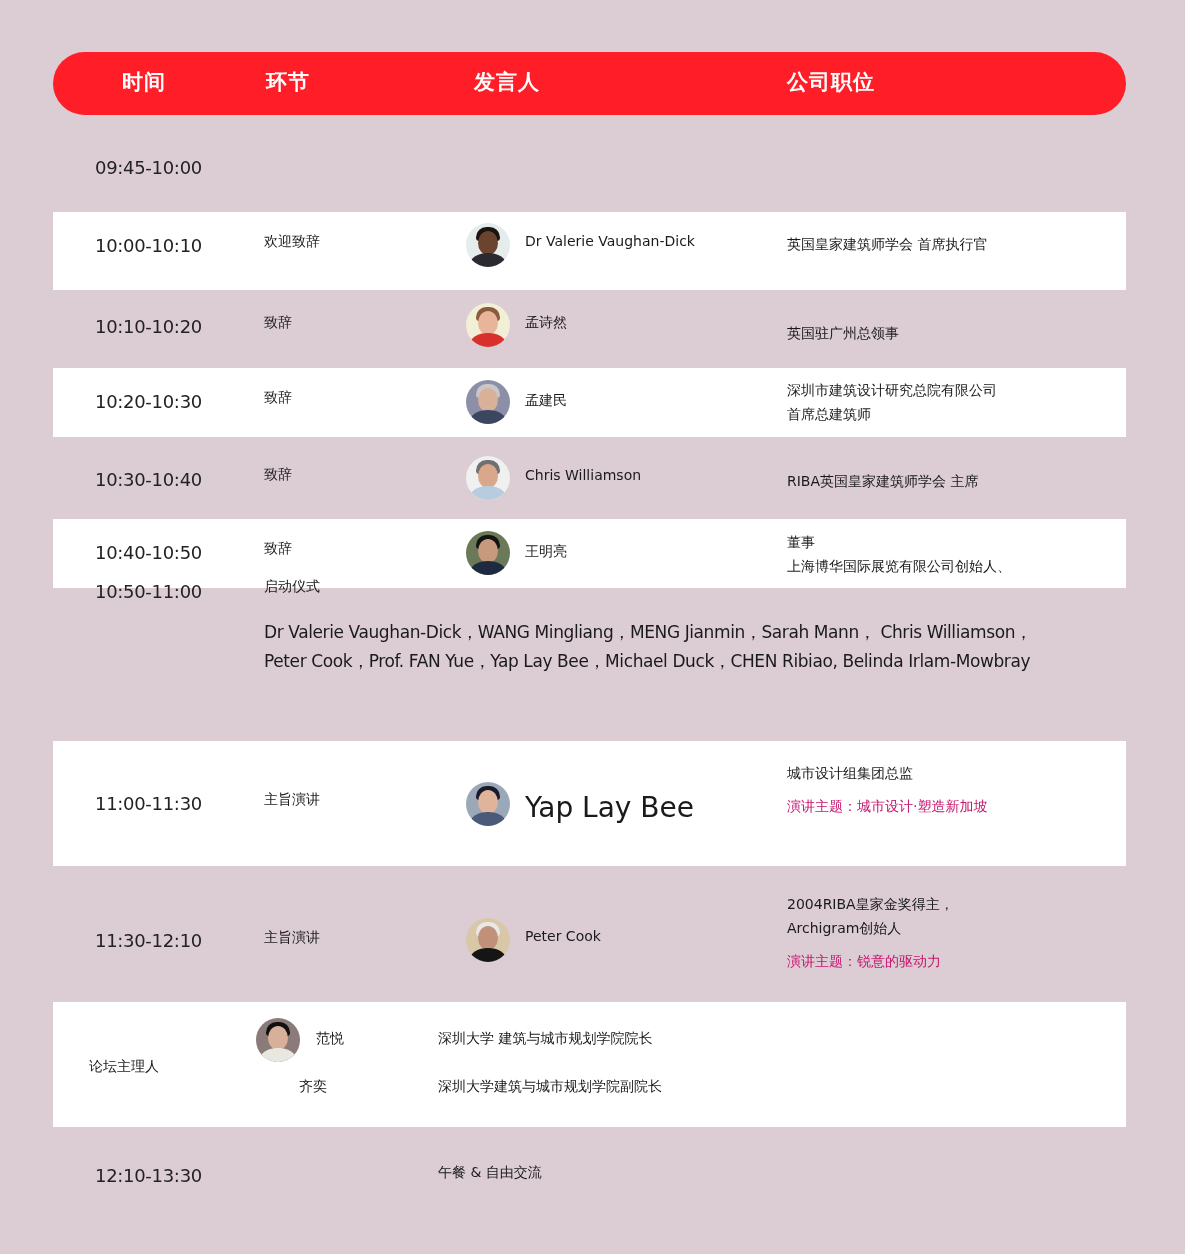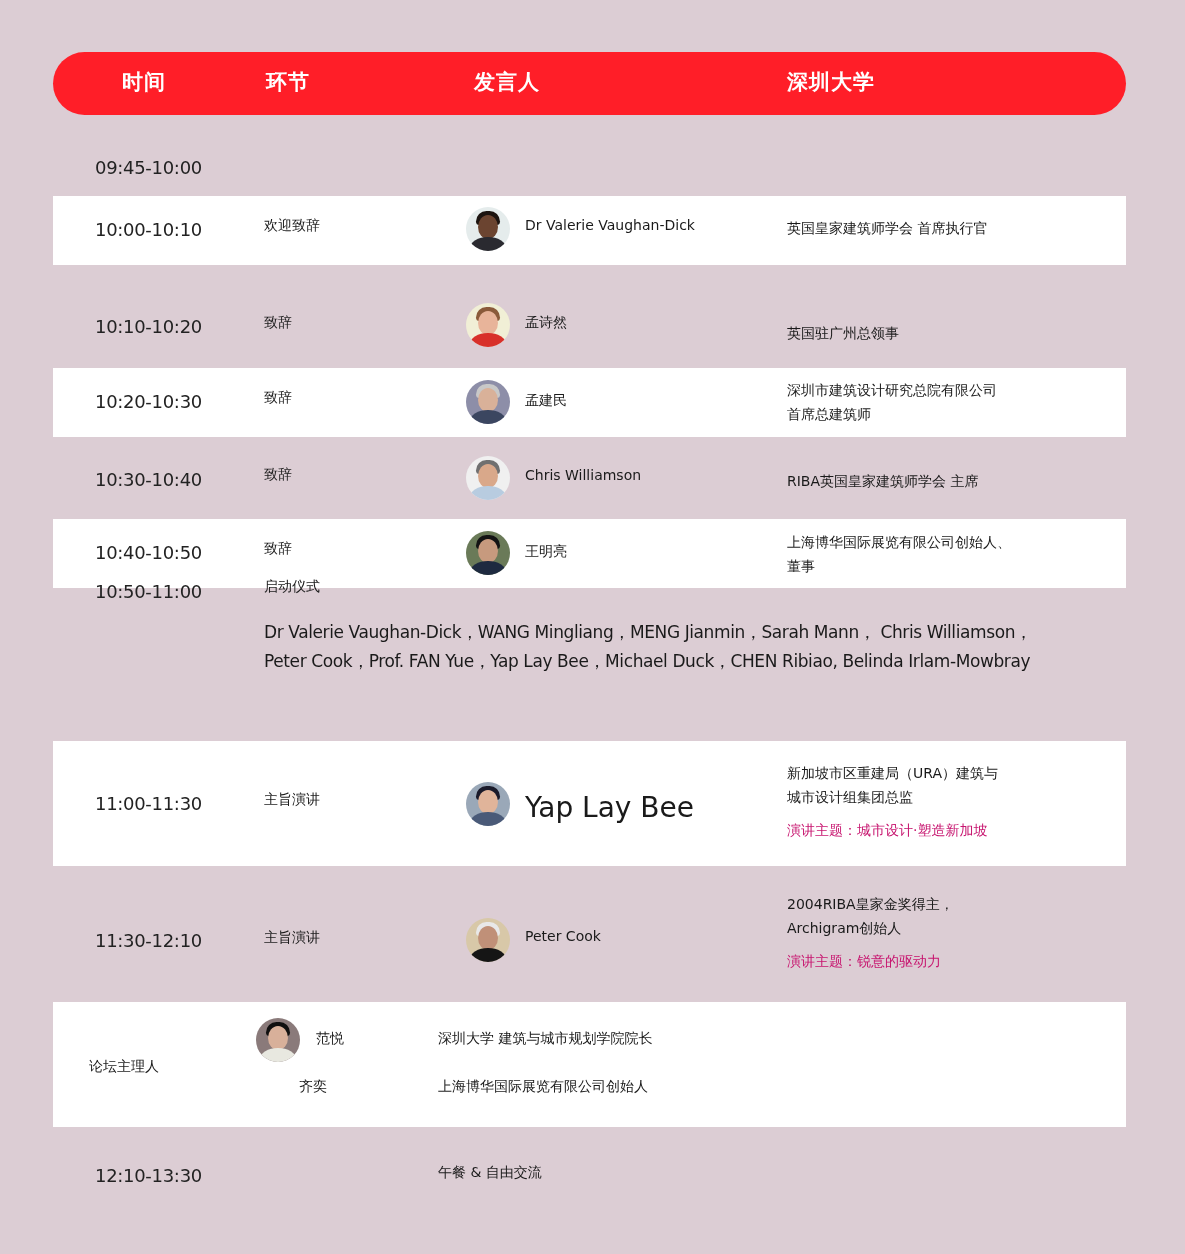--- a/index.html
+++ b/index.html
@@ -41,28 +41,28 @@
   .company { left: 734px; line-height: 24px; }
   .topic { color: #c7156f; }
 </style>
 </head>
 <body>
 
 <div class="header">
   <span style="left:69px">时间</span>
   <span style="left:213px">环节</span>
   <span style="left:421px">发言人</span>
-  <span style="left:734px">深圳大学</span>
+  <span style="left:734px">公司职位</span>
 </div>
 
 <div class="row" style="top:130px;height:80px">
   <div class="cell time" style="top:27px">09:45-10:00</div>
 </div>
 
-<div class="row white" style="top:196px;height:69px">
+<div class="row white" style="top:212px;height:78px">
   <div class="cell time" style="top:23px">10:00-10:10</div>
   <div class="cell section" style="top:21px">欢迎致辞</div>
   <div class="avatar" style="top:11px;background:#e5ecec">
     <div class="hair" style="background:#1c1410"></div>
     <div class="face" style="background:#6b4430"></div>
     <div class="body" style="background:#2a2a30"></div>
   </div>
   <div class="cell speaker" style="top:21px">Dr Valerie Vaughan-Dick</div>
   <div class="cell company" style="top:20px">英国皇家建筑师学会 首席执行官</div>
 </div>
@@ -109,22 +109,22 @@
 <div class="row white" style="top:519px;height:69px">
   <div class="cell time" style="top:23px">10:40-10:50</div>
   <div class="cell section" style="top:21px">致辞</div>
   <div class="avatar" style="top:12px;background:#6a7a58">
     <div class="hair" style="background:#141414"></div>
     <div class="face" style="background:#c79a7e"></div>
     <div class="body" style="background:#1e2a40"></div>
   </div>
   <div class="cell speaker" style="top:24px">王明亮</div>
   <div class="cell company" style="top:11px">
+    <div>董事</div>
     <div>上海博华国际展览有限公司创始人、</div>
-    <div>董事</div>
   </div>
 </div>
 
 <div class="row" style="top:552px;height:153px">
   <div class="cell time" style="top:29px">10:50-11:00</div>
   <div class="cell section" style="top:26px">启动仪式</div>
   <div class="cell section" style="top:66px;font-size:17px;line-height:29px;letter-spacing:-0.4px">
     <div>Dr Valerie Vaughan-Dick，WANG Mingliang，MENG Jianmin，Sarah Mann， Chris Williamson，</div>
     <div>Peter Cook，Prof. FAN Yue，Yap Lay Bee，Michael Duck，CHEN Ribiao, Belinda Irlam-Mowbray</div>
   </div>
@@ -133,21 +133,20 @@
 <div class="row white" style="top:741px;height:125px">
   <div class="cell time" style="top:52px">11:00-11:30</div>
   <div class="cell section" style="top:50px">主旨演讲</div>
   <div class="avatar" style="top:41px;background:#9aa8b8">
     <div class="hair" style="background:#1a1a2a"></div>
     <div class="face" style="background:#e0b49a"></div>
     <div class="body" style="background:#4a5a78"></div>
   </div>
   <div class="cell speaker" style="top:50px;font-size:28px">Yap Lay Bee</div>
   <div class="cell company" style="top:20px">
-    <div>新加坡市区重建局（URA）建筑与</div>
     <div>城市设计组集团总监</div>
     <div class="topic" style="margin-top:9px">演讲主题：城市设计·塑造新加坡</div>
   </div>
 </div>
 
 <div class="row" style="top:866px;height:136px">
   <div class="cell time" style="top:64px">11:30-12:10</div>
   <div class="cell section" style="top:63px">主旨演讲</div>
   <div class="avatar" style="top:52px;background:#d8c8a8">
     <div class="hair" style="background:#e8e8e8"></div>
@@ -165,19 +164,19 @@
 <div class="row white" style="top:1002px;height:125px">
   <div class="cell" style="left:36px;top:56px">论坛主理人</div>
   <div class="avatar" style="left:203px;top:16px;background:#8a7a7a">
     <div class="hair" style="background:#101010"></div>
     <div class="face" style="background:#d8b09a"></div>
     <div class="body" style="background:#e8e8e0"></div>
   </div>
   <div class="cell" style="left:263px;top:28px">范悦</div>
   <div class="cell" style="left:385px;top:28px">深圳大学 建筑与城市规划学院院长</div>
   <div class="cell" style="left:246px;top:76px">齐奕</div>
-  <div class="cell" style="left:385px;top:76px">上海博华国际展览有限公司创始人</div>
+  <div class="cell" style="left:385px;top:76px">深圳大学建筑与城市规划学院副院长</div>
 </div>
 
 <div class="row" style="top:1127px;height:100px">
   <div class="cell time" style="top:38px">12:10-13:30</div>
   <div class="cell" style="left:385px;top:37px">午餐 &amp; 自由交流</div>
 </div>
 
 </body></html>

